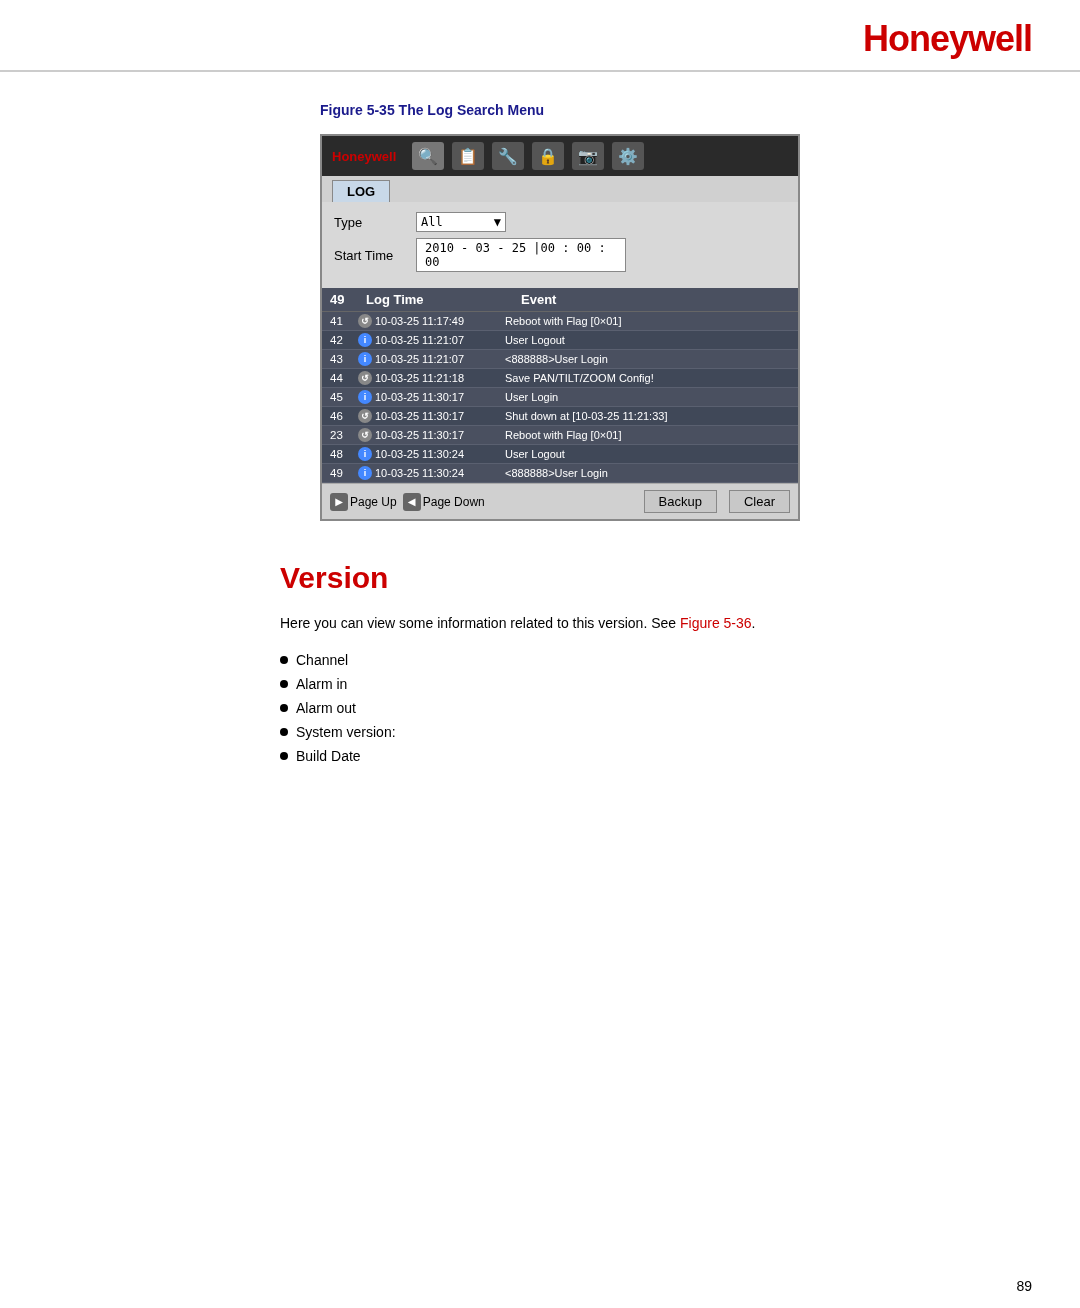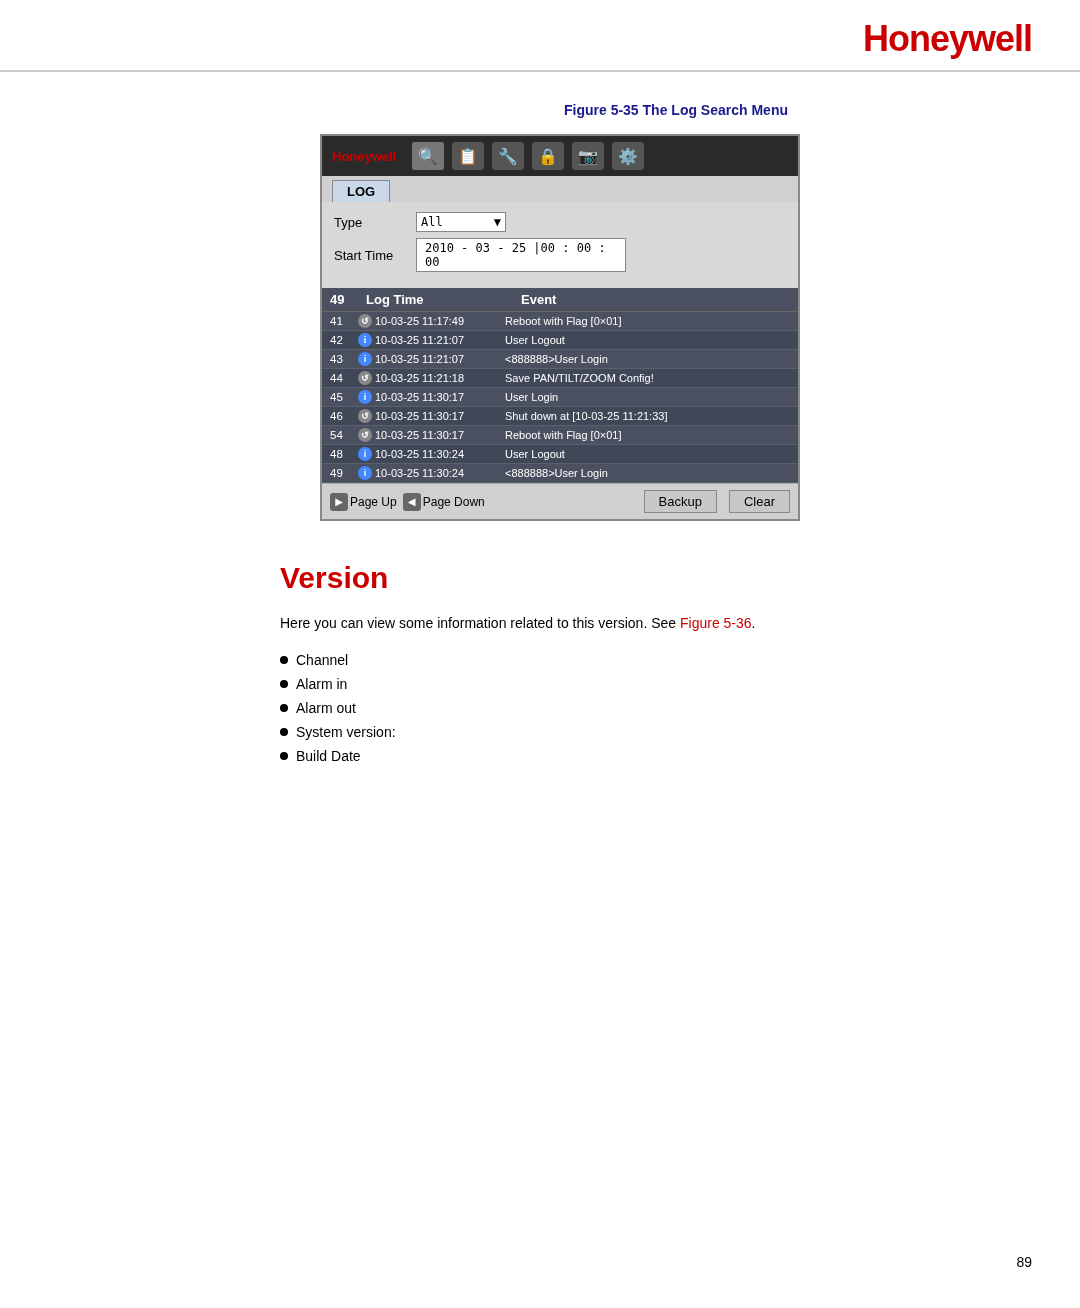--- a/index.html
+++ b/index.html
@@ -30,21 +30,20 @@
     .main-content {
       padding: 30px 48px 40px 280px;
     }
 
     
     .figure-caption {
       font-size: 14px;
       font-weight: bold;
       color: #1a1a8c;
       margin-bottom: 16px;
-      text-align: center;
       padding-left: 40px;
     }
 
     
     .ui-panel {
       background: #e8e8e8;
       border: 2px solid #888888;
       width: 480px;
       margin-left: 40px;
       margin-bottom: 40px;
@@ -285,21 +284,21 @@
       height: 8px;
       background: #000;
       border-radius: 50%;
       display: inline-block;
       flex-shrink: 0;
     }
 
     
     .page-number {
       position: absolute;
-      bottom: 38px;
+      bottom: 14px;
       right: 48px;
       font-size: 14px;
       color: #000;
     }
   </style>
 </head>
 <body>
 
 <div class="header">
   <span class="honeywell-logo">Honeywell</span>
@@ -384,21 +383,21 @@
       <span class="row-time">10-03-25 11:30:17</span>
       <span class="row-event"><default>User Login</default></span>
     </div>
           <div class="table-row">
       <span class="row-num">46</span>
       <span class="row-icon icon-system">↺</span>
       <span class="row-time">10-03-25 11:30:17</span>
       <span class="row-event">Shut down at [10-03-25 11:21:33]</span>
     </div>
           <div class="table-row">
-      <span class="row-num">54</span>
+      <span class="row-num">23</span>
       <span class="row-icon icon-system">↺</span>
       <span class="row-time">10-03-25 11:30:17</span>
       <span class="row-event">Reboot with Flag [0×01]</span>
     </div>
           <div class="table-row">
       <span class="row-num">48</span>
       <span class="row-icon icon-info">i</span>
       <span class="row-time">10-03-25 11:30:24</span>
       <span class="row-event"><default>User Logout</default></span>
     </div>

